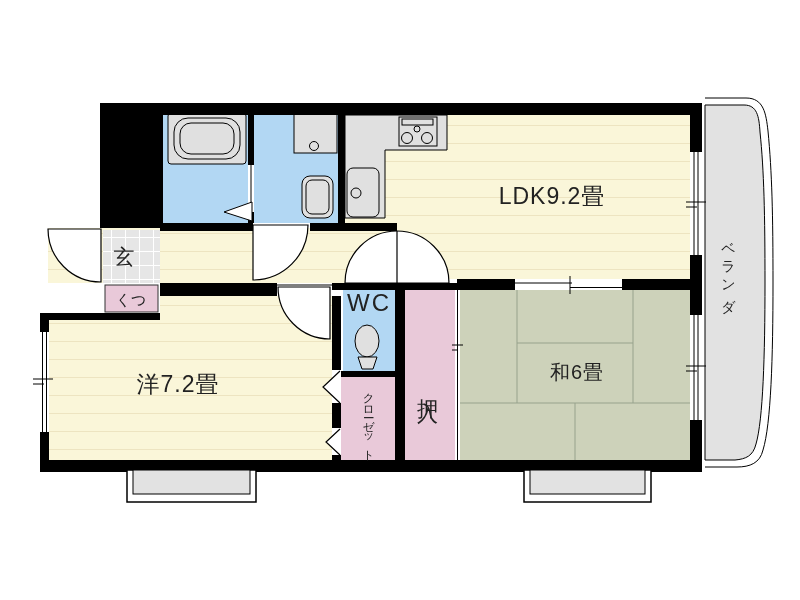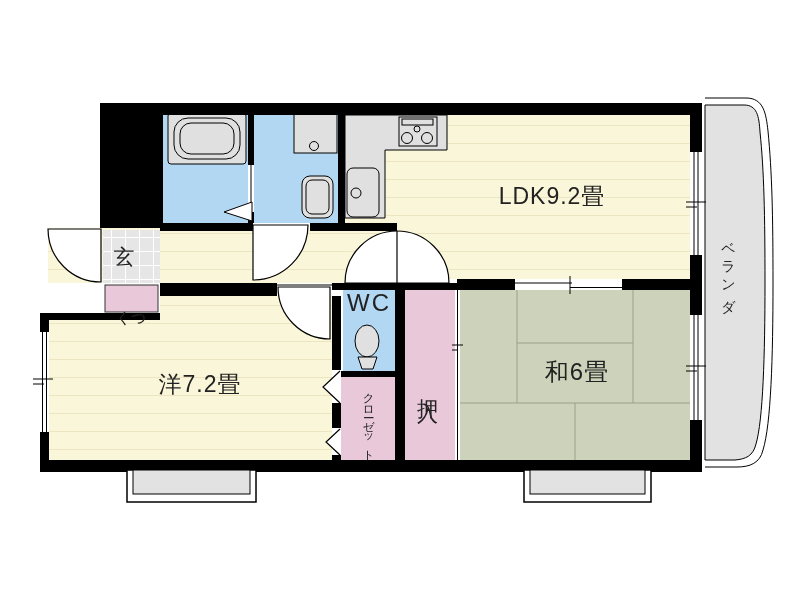--- a/index.html
+++ b/index.html
@@ -20,25 +20,25 @@
   .pfloor{fill:var(--floor,#faf6d9);}
   .pline{stroke:var(--floor-line,#ede4c1);stroke-width:1;}
   .ptile{fill:#e6e6e6;}
   .ptileln{stroke:#ffffff;stroke-width:1;}
   .wood{fill:url(#wood);}
   
   .label{position:absolute;transform:translate(-50%,-50%);color:var(--text,#222);
          white-space:nowrap;line-height:1;}
   .vlabel{writing-mode:vertical-rl;text-orientation:upright;}
   .l-ldk{left:540px;top:196px;font-size:23px;letter-spacing:1px;margin-left:12px;}
-  .l-west{left:200px;top:384px;font-size:23px;letter-spacing:1px;}
-  .l-wa{left:577px;top:372px;font-size:24px;letter-spacing:1px;}
+  .l-west{left:178px;top:384px;font-size:23px;letter-spacing:1px;}
+  .l-wa{left:577px;top:372px;font-size:20px;letter-spacing:1px;}
   .l-wc{left:369px;top:303px;font-size:24px;letter-spacing:2px;}
   .l-gen{left:124px;top:256px;font-size:21px;}
-  .l-kutsu{left:131px;top:299px;font-size:15px;margin-top:18px;}
+  .l-kutsu{left:131px;top:299px;font-size:15px;}
   .l-oshi{left:428px;top:385px;font-size:21px;letter-spacing:3px;}
   .l-clo{left:368px;top:420px;font-size:11.5px;letter-spacing:1px;}
   .l-ver{left:729px;top:270px;font-size:14px;letter-spacing:3px;}
 </style>
 </head>
 <body>
 
 <div class="stage">
   <svg width="800" height="600" viewBox="0 0 800 600">
     <defs>

